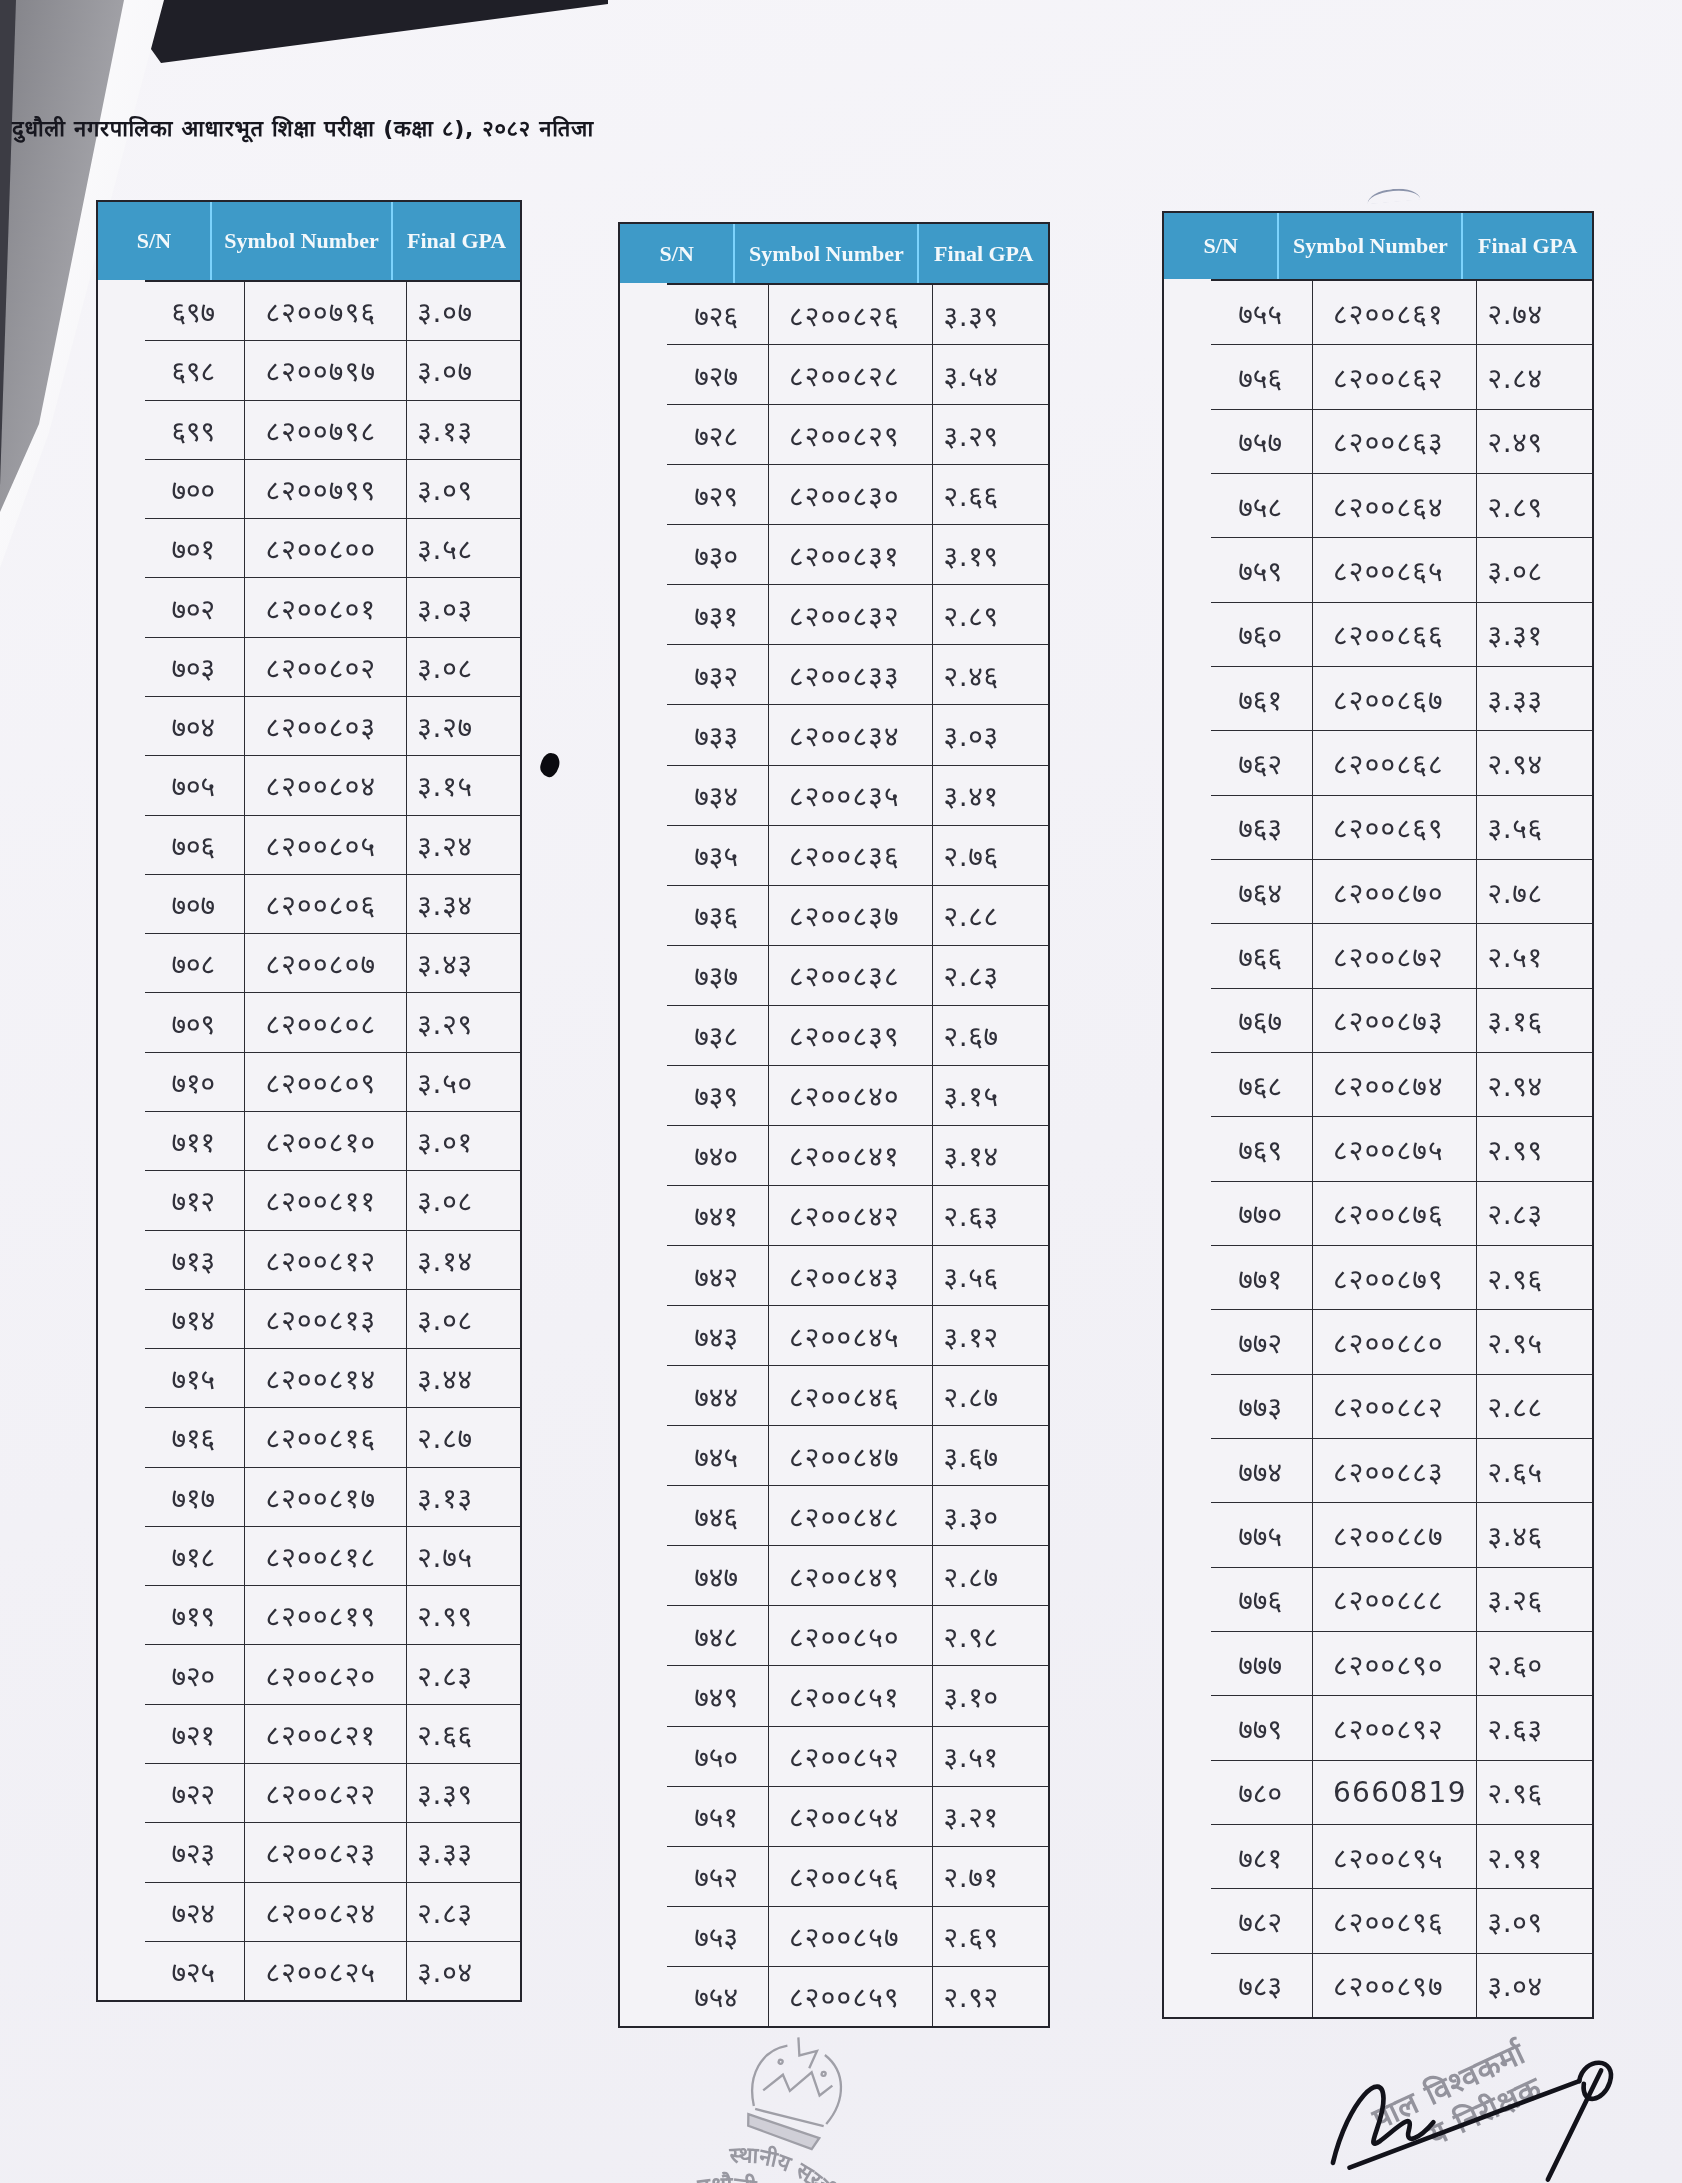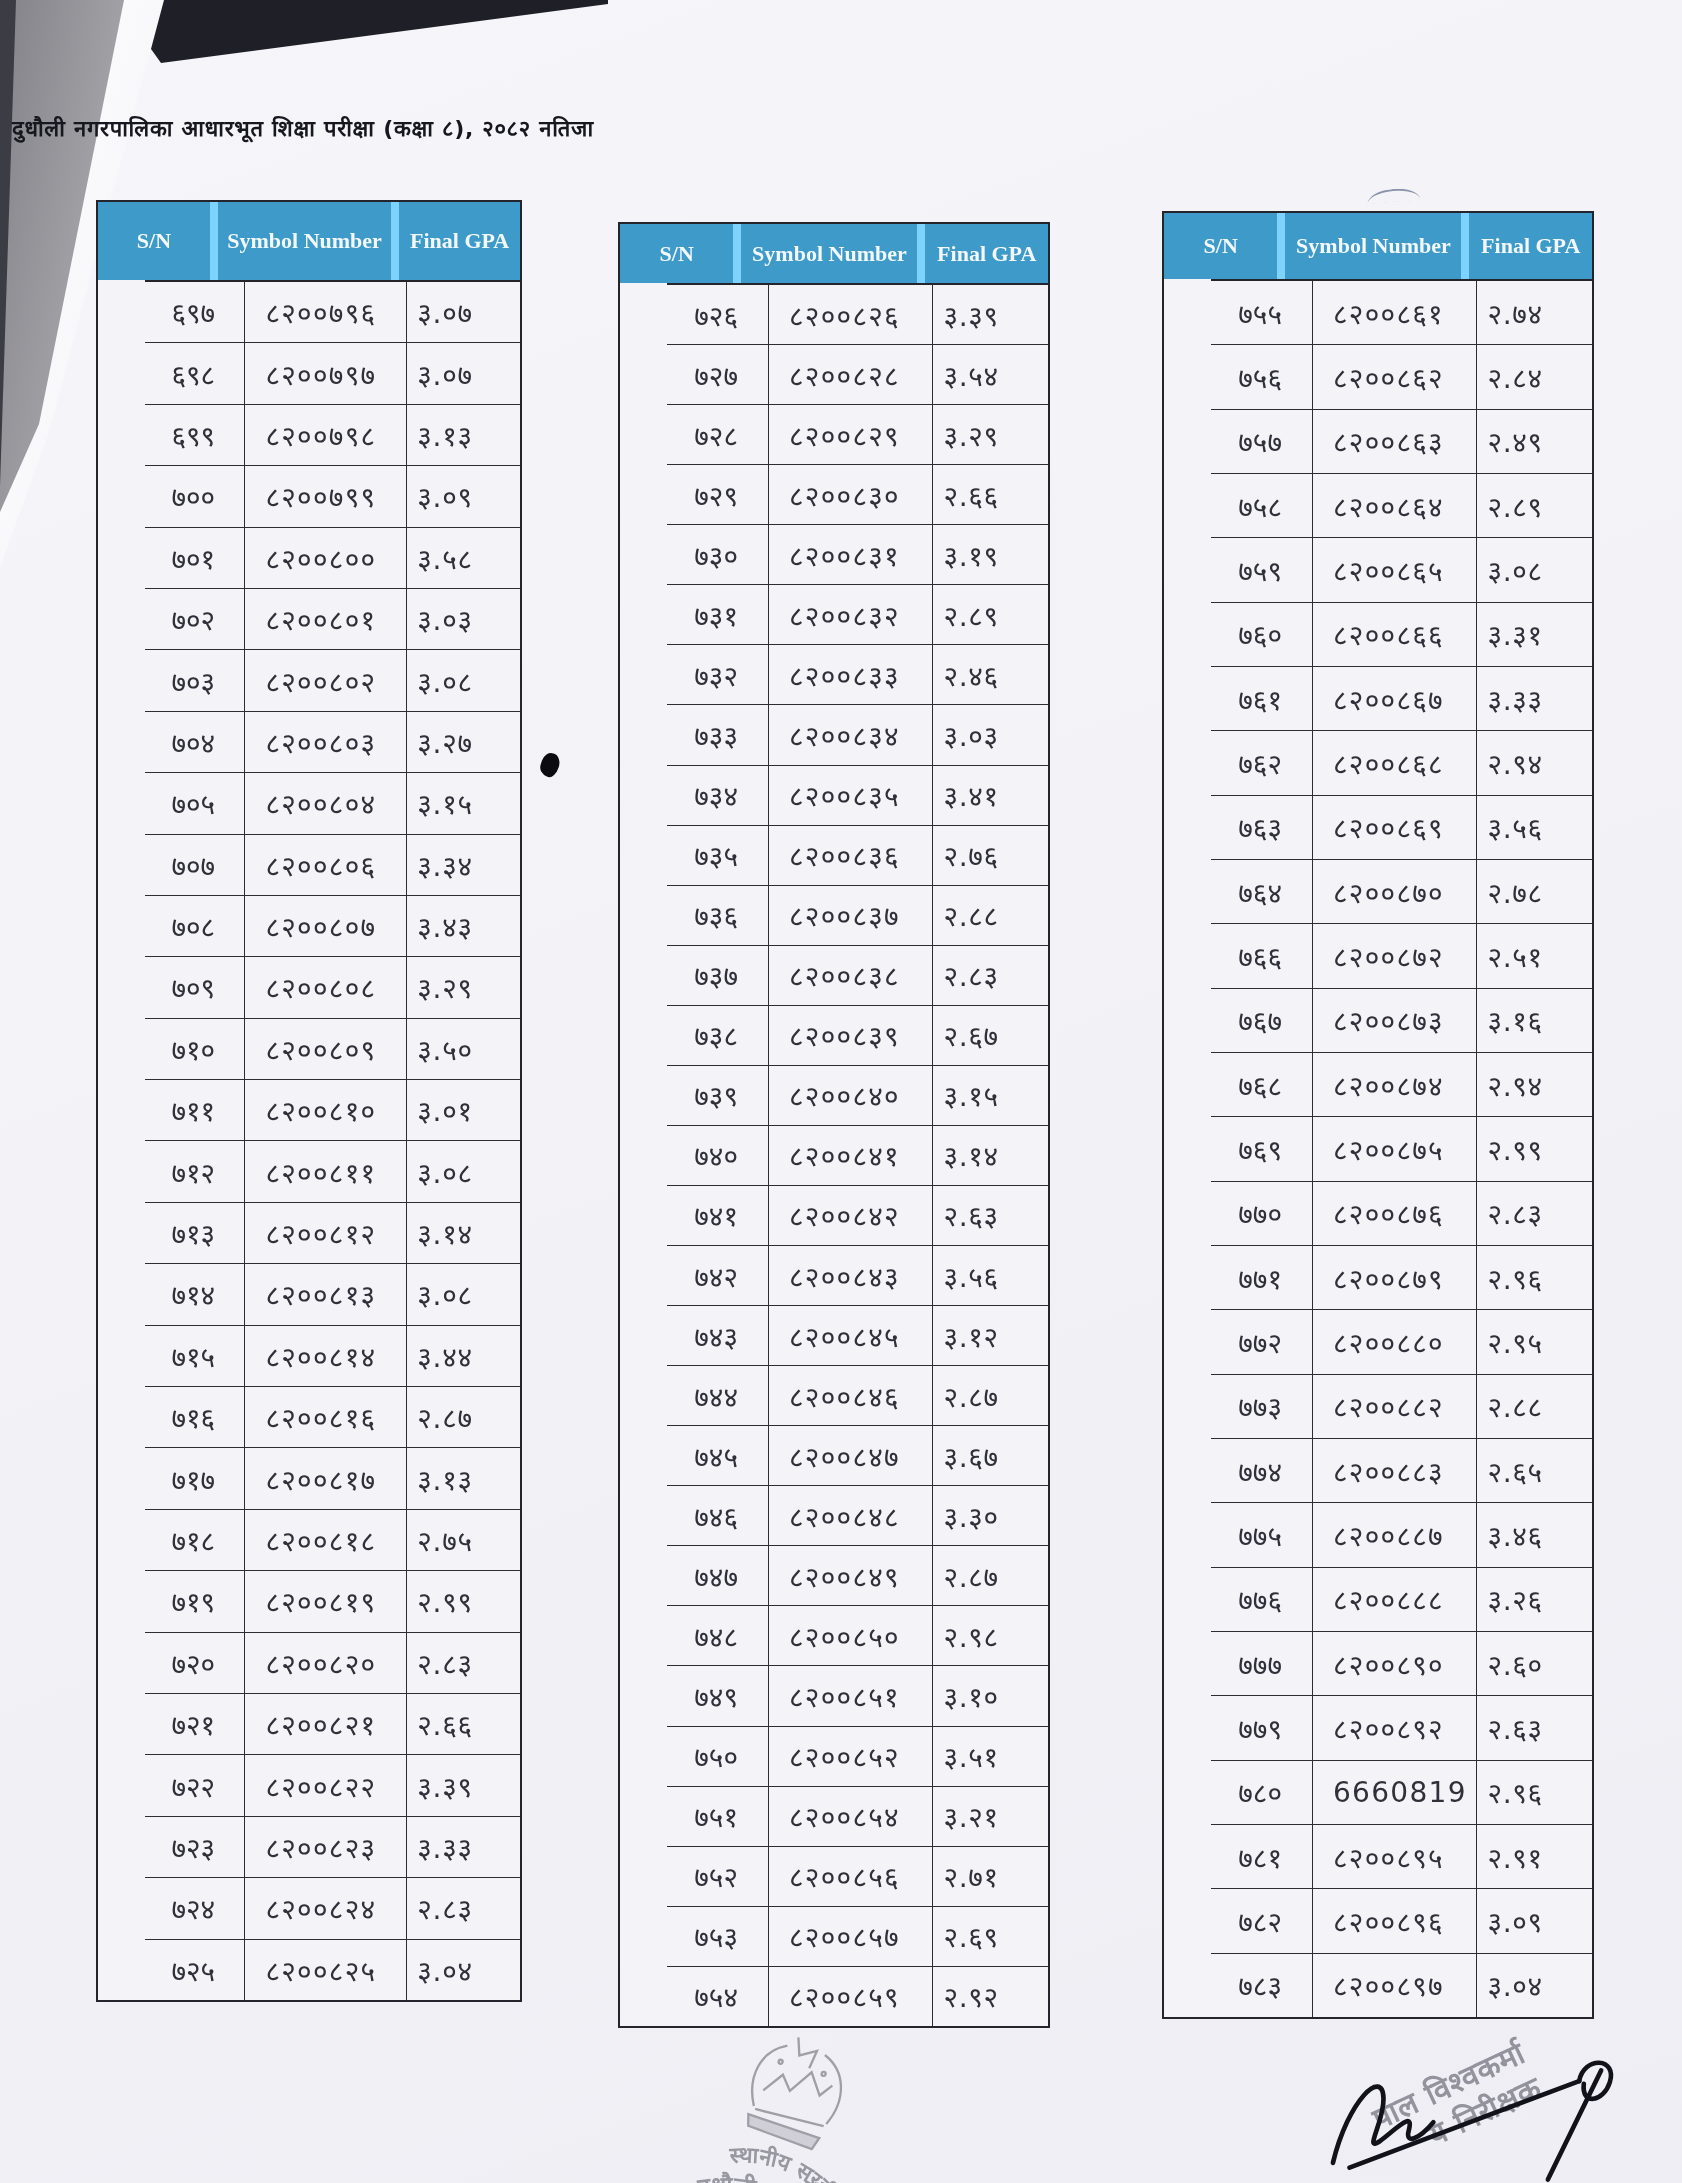--- a/index.html
+++ b/index.html
@@ -27,21 +27,21 @@
   .rtable{position:absolute;display:flex;flex-direction:column;
     border:2px solid #24242c;background:#f4f3f7;box-sizing:border-box;}
   .t1{left:96px;top:200px;width:426px;height:1802px;}
   .t2{left:618px;top:222px;width:432px;height:1806px;}
   .t3{left:1162px;top:211px;width:432px;height:1808px;}
   .thead{display:flex;background:#3e9ac8;color:#f3f8fb;
     font-family:"Liberation Serif",serif;font-weight:bold;font-size:22px;flex:0 0 auto;}
   .t1 .thead{height:78px}.t2 .thead{height:59px}.t3 .thead{height:66px}
   .th{display:flex;align-items:center;justify-content:center;box-sizing:border-box;}
   .col0{width:26.5%}.col1{width:43%}.col2{width:30.5%}
-  .th + .th{border-left:8px solid #7dd3fc;}
+  .th + .th{border-left:2px solid #7dd3fc;}
   .tbody{flex:1 1 auto;display:flex;flex-direction:column;border-top:2px solid #24242c;margin-left:47px;}
   .trow{flex:1;display:flex;font-size:28px;color:#30303a;}
   .trow + .trow{border-top:1.7px solid #2c2c33;}
   .cell{display:flex;align-items:center;box-sizing:border-box;overflow:hidden;}
   .cell + .cell{border-left:1.7px solid #2c2c33;}
   .cell.col0{justify-content:center;padding-right:2.7px;}
   .cell.col1{padding-left:20px;letter-spacing:1.3px;}
   .cell.col2{padding-left:10.7px;letter-spacing:0.7px;}
   
   .ink-blot{position:absolute;left:541px;top:753px;width:18px;height:24px;background:#0b0b10;
@@ -112,20 +112,25 @@
         </div>
         <div class="trow">
           <div class="cell col0">७०४</div>
           <div class="cell col1">८२००८०३</div>
           <div class="cell col2">३.२७</div>
         </div>
         <div class="trow">
           <div class="cell col0">७०५</div>
           <div class="cell col1">८२००८०४</div>
           <div class="cell col2">३.१५</div>
+        </div>
+        <div class="trow">
+          <div class="cell col0">७०६</div>
+          <div class="cell col1">८२००८०५</div>
+          <div class="cell col2">३.२४</div>
         </div>
         <div class="trow">
           <div class="cell col0">७०७</div>
           <div class="cell col1">८२००८०६</div>
           <div class="cell col2">३.३४</div>
         </div>
         <div class="trow">
           <div class="cell col0">७०८</div>
           <div class="cell col1">८२००८०७</div>
           <div class="cell col2">३.४३</div>

